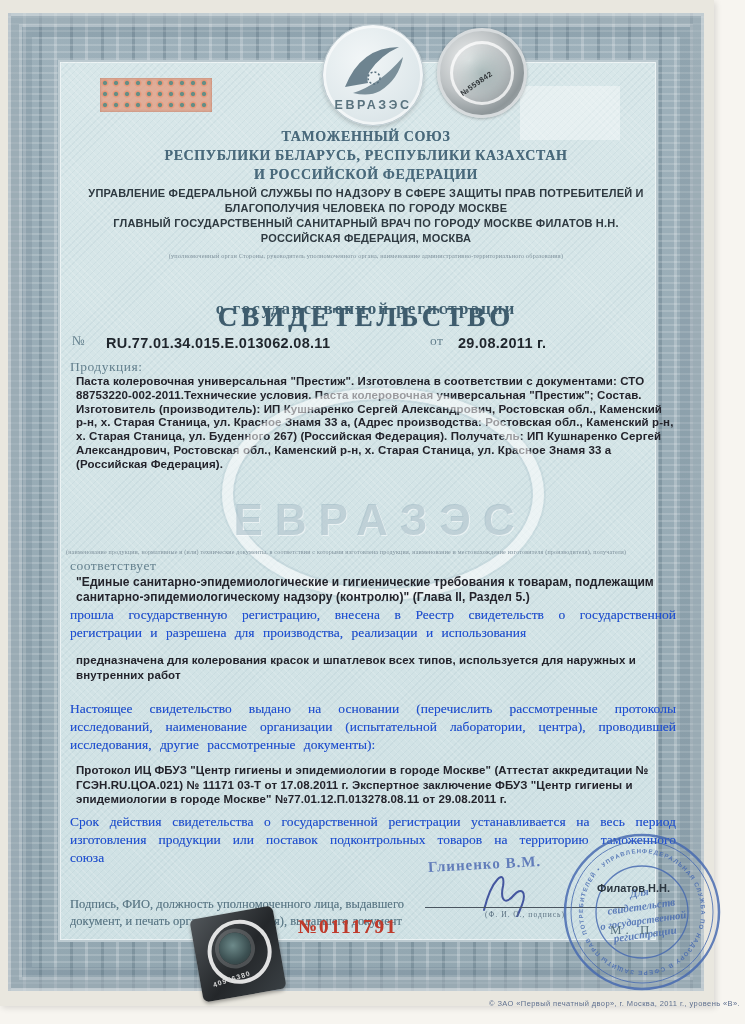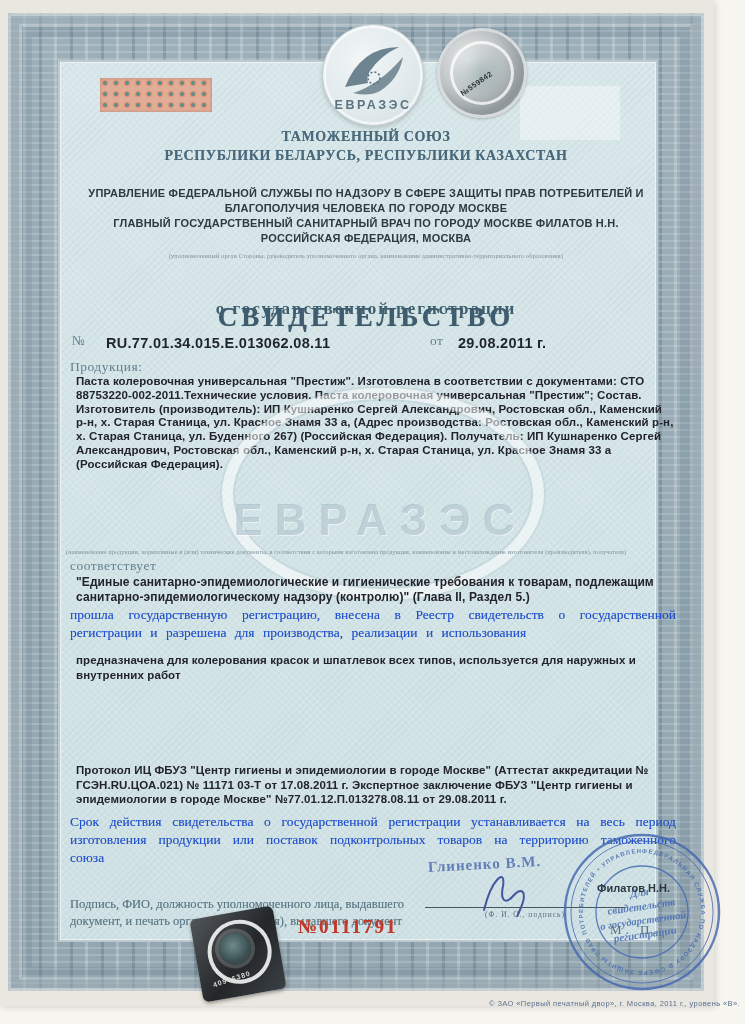--- a/index.html
+++ b/index.html
@@ -139,20 +139,21 @@
     </svg>
   </div>
 
   <div class="abs holo-top" style="left:437px;top:28px;">
     <span class="holo-serial">№559842</span>
   </div>
 
   <div class="abs center hdr-serif serif" style="left:66px;top:127px;width:600px;">
     <div>ТАМОЖЕННЫЙ СОЮЗ</div>
     <div>РЕСПУБЛИКИ БЕЛАРУСЬ, РЕСПУБЛИКИ КАЗАХСТАН</div>
+    <div>И РОССИЙСКОЙ ФЕДЕРАЦИИ</div>
   </div>
   <div class="abs center hdr-sans" style="left:66px;top:186px;width:600px;">
     <div>УПРАВЛЕНИЕ ФЕДЕРАЛЬНОЙ СЛУЖБЫ ПО НАДЗОРУ В СФЕРЕ ЗАЩИТЫ ПРАВ ПОТРЕБИТЕЛЕЙ И</div>
     <div>БЛАГОПОЛУЧИЯ ЧЕЛОВЕКА ПО ГОРОДУ МОСКВЕ</div>
     <div>ГЛАВНЫЙ ГОСУДАРСТВЕННЫЙ САНИТАРНЫЙ ВРАЧ ПО ГОРОДУ МОСКВЕ ФИЛАТОВ Н.Н.</div>
     <div>РОССИЙСКАЯ ФЕДЕРАЦИЯ, МОСКВА</div>
   </div>
   <div class="abs center tiny-cap" style="left:66px;top:252px;width:600px;">(уполномоченный орган Стороны, руководитель уполномоченного органа, наименование административно-территориального образования)</div>
 
   <div class="abs center doc-title serif" style="left:66px;top:266px;width:600px;margin-top:36px;">СВИДЕТЕЛЬСТВО</div>
@@ -170,20 +171,21 @@
   <div class="abs center wm-text" style="left:180px;top:495px;width:400px;">ЕВРАЗЭС</div>
 
   <div class="abs tiny-cap" style="left:66px;top:549px;width:604px;font-size:6px;">(наименование продукции, нормативные и (или) технические документы, в соответствии с которыми изготовлена продукция, наименование и местонахождение изготовителя (производителя), получателя)</div>
 
   <div class="abs form-label serif" style="left:70px;top:558px;">соответствует</div>
   <div class="abs fill-text" style="left:76px;top:575px;width:586px;font-size:12px;line-height:15px;">"Единые санитарно-эпидемиологические и гигиенические требования к товарам, подлежащим санитарно-эпидемиологическому надзору (контролю)" (Глава II, Раздел 5.)</div>
 
   <div class="abs form-para serif" style="left:70px;top:606px;width:606px;">прошла государственную регистрацию, внесена в Реестр свидетельств о государственной регистрации и разрешена для производства, реализации и использования</div>
   <div class="abs fill-text" style="left:76px;top:653px;width:570px;font-size:11.5px;line-height:14.5px;">предназначена для колерования красок и шпатлевок всех типов, используется для наружных и внутренних работ</div>
 
+  <div class="abs form-para serif" style="left:70px;top:700px;width:606px;">Настоящее свидетельство выдано на основании (перечислить рассмотренные протоколы исследований, наименование организации (испытательной лаборатории, центра), проводившей исследования, другие рассмотренные документы):</div>
   <div class="abs fill-text" style="left:76px;top:763px;width:586px;font-size:11.5px;line-height:14.5px;">Протокол ИЦ ФБУЗ "Центр гигиены и эпидемиологии в городе Москве" (Аттестат аккредитации № ГСЭН.RU.ЦОА.021) № 11171 03-Т от 17.08.2011 г. Экспертное заключение ФБУЗ "Центр гигиены и эпидемиологии в городе Москве" №77.01.12.П.013278.08.11 от 29.08.2011 г.</div>
 
   <div class="abs form-para serif" style="left:70px;top:813px;width:606px;">Срок действия свидетельства о государственной регистрации устанавливается на весь период изготовления продукции или поставок подконтрольных товаров на территорию таможенного союза</div>
 
   <div class="abs sign-block serif" style="left:70px;top:896px;width:335px;">Подпись, ФИО, должность уполномоченного лица, выдавшего документ, и печать органа (учреждения), выдавшего документ</div>
 
   <div class="abs stamp-name" style="left:428px;top:856px;">Глиненко В.М.</div>
   <svg class="abs" style="left:470px;top:862px;" width="90" height="55" viewBox="0 0 90 55">
     <path d="M14,48 C22,16 36,6 33,24 C30,38 35,44 44,33 C51,25 57,29 52,43 L47,55" fill="none" stroke="#44569f" stroke-width="2" stroke-linecap="round"></path>
   </svg>

